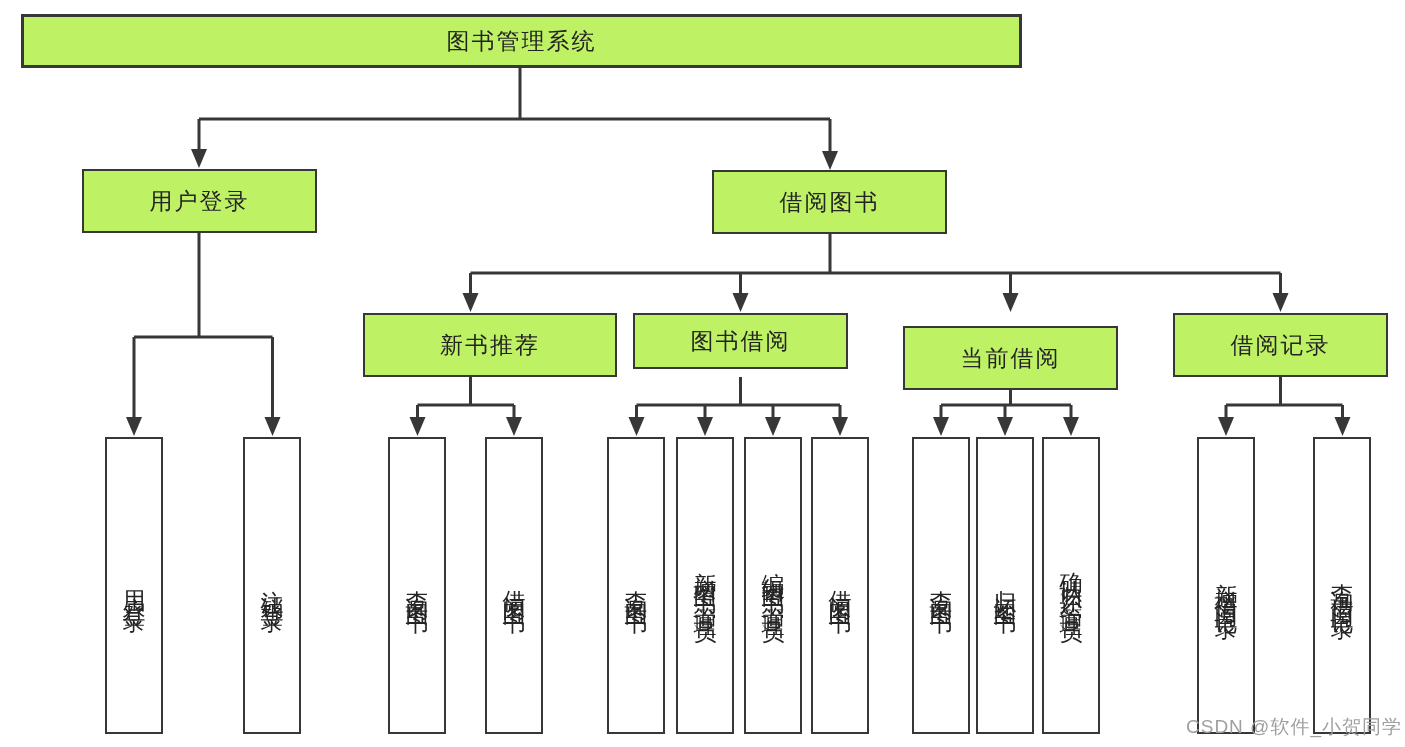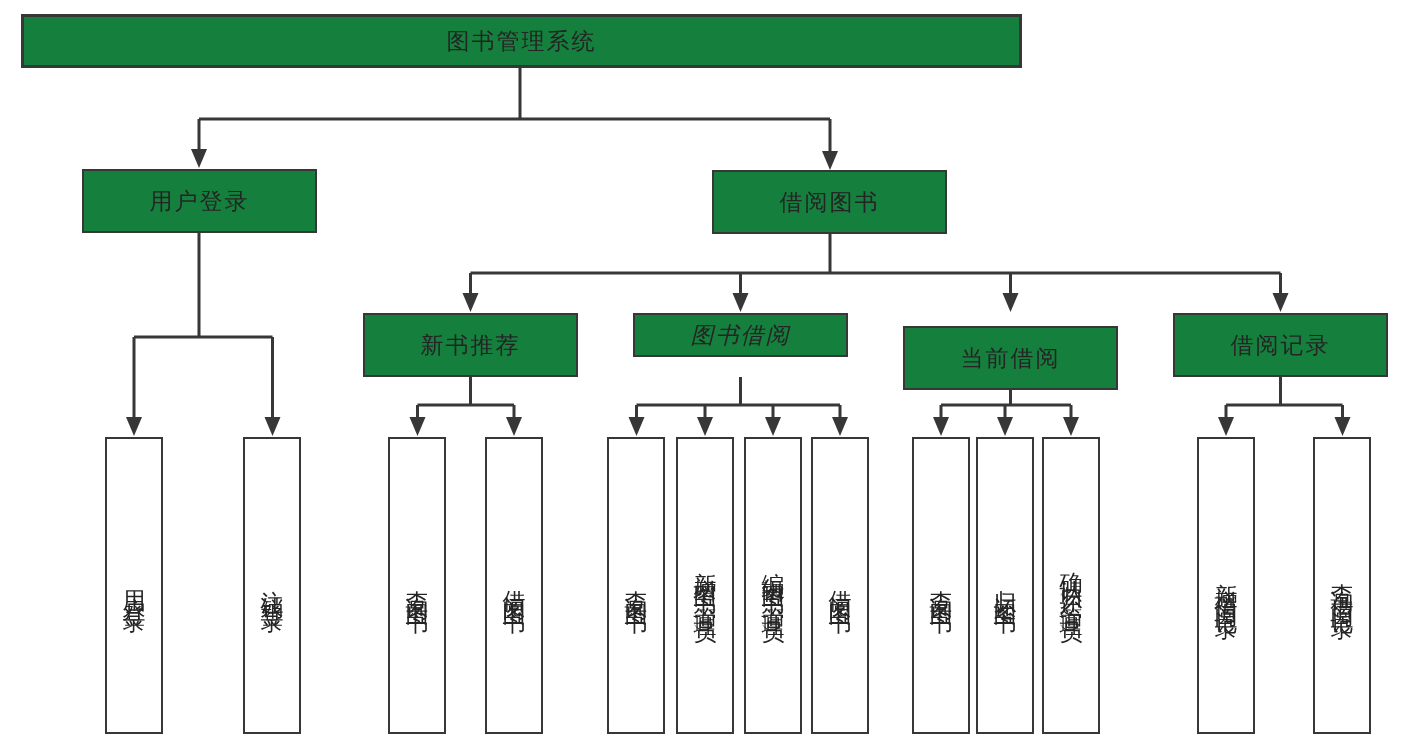--- a/index.html
+++ b/index.html
@@ -11,21 +11,21 @@
   }
   html,body{margin:0;padding:0;background:var(--bg);}
   body{font-family:"Liberation Sans", sans-serif;}
   .stage{
     position:relative;width:1405px;height:747px;background:var(--bg);overflow:hidden;
   }
   .connector-svg{position:absolute;left:0;top:0;width:1405px;height:747px;pointer-events:none;}
   .c-line{stroke:var(--line);stroke-width:3;fill:none;}
   .c-arrow{fill:var(--line);stroke:none;}
   .node{
-    position:absolute;box-sizing:border-box;background:#15803d;
+    position:absolute;box-sizing:border-box;background:#bef264;
     border:3px solid var(--border);
     display:flex;align-items:center;justify-content:center;
     color:var(--text);font-size:23px;letter-spacing:2px;white-space:nowrap;
     z-index:2;
   }
   .node.lvl{border-width:2.5px;}
   .leaf{
     position:absolute;box-sizing:border-box;background:#ffffff;
     border:2.5px solid var(--border);
     display:flex;align-items:center;justify-content:center;
@@ -101,24 +101,24 @@
     <span>图书管理系统</span>
   </div>
 
   <div class="node lvl" style="left:82px;top:169px;width:235px;height:64px;">
     <span>用户登录</span>
   </div>
   <div class="node lvl" style="left:712px;top:170px;width:235px;height:64px;">
     <span>借阅图书</span>
   </div>
 
-  <div class="node lvl" style="left:363px;top:313px;width:215px;height:64px;">
+  <div class="node lvl" style="left:363px;top:313px;width:254px;height:64px;">
     <span>新书推荐</span>
   </div>
-  <div class="node lvl" style="left:633px;top:313px;width:215px;height:44px;font-style:italic;">
+  <div class="node lvl" style="left:633px;top:313px;width:215px;height:56px;">
     <span>图书借阅</span>
   </div>
   <div class="node lvl" style="left:903px;top:313px;width:215px;height:64px;margin-top:13px;">
     <span>当前借阅</span>
   </div>
   <div class="node lvl" style="left:1173px;top:313px;width:215px;height:64px;">
     <span>借阅记录</span>
   </div>
 
   <div class="leaf" style="left:105px;top:437px;width:58px;height:297px;">
@@ -158,14 +158,15 @@
     <span class="vtext">确认归还（管理员）</span>
   </div>
 
   <div class="leaf" style="left:1197px;top:437px;width:58px;height:297px;">
     <span class="vtext">新增借阅记录</span>
   </div>
   <div class="leaf" style="left:1313px;top:437px;width:58px;height:297px;">
     <span class="vtext">查询借阅记录</span>
   </div>
 
+  <div class="watermark">CSDN @软件_小贺同学</div>
 
 </div>
 
 </body></html>

